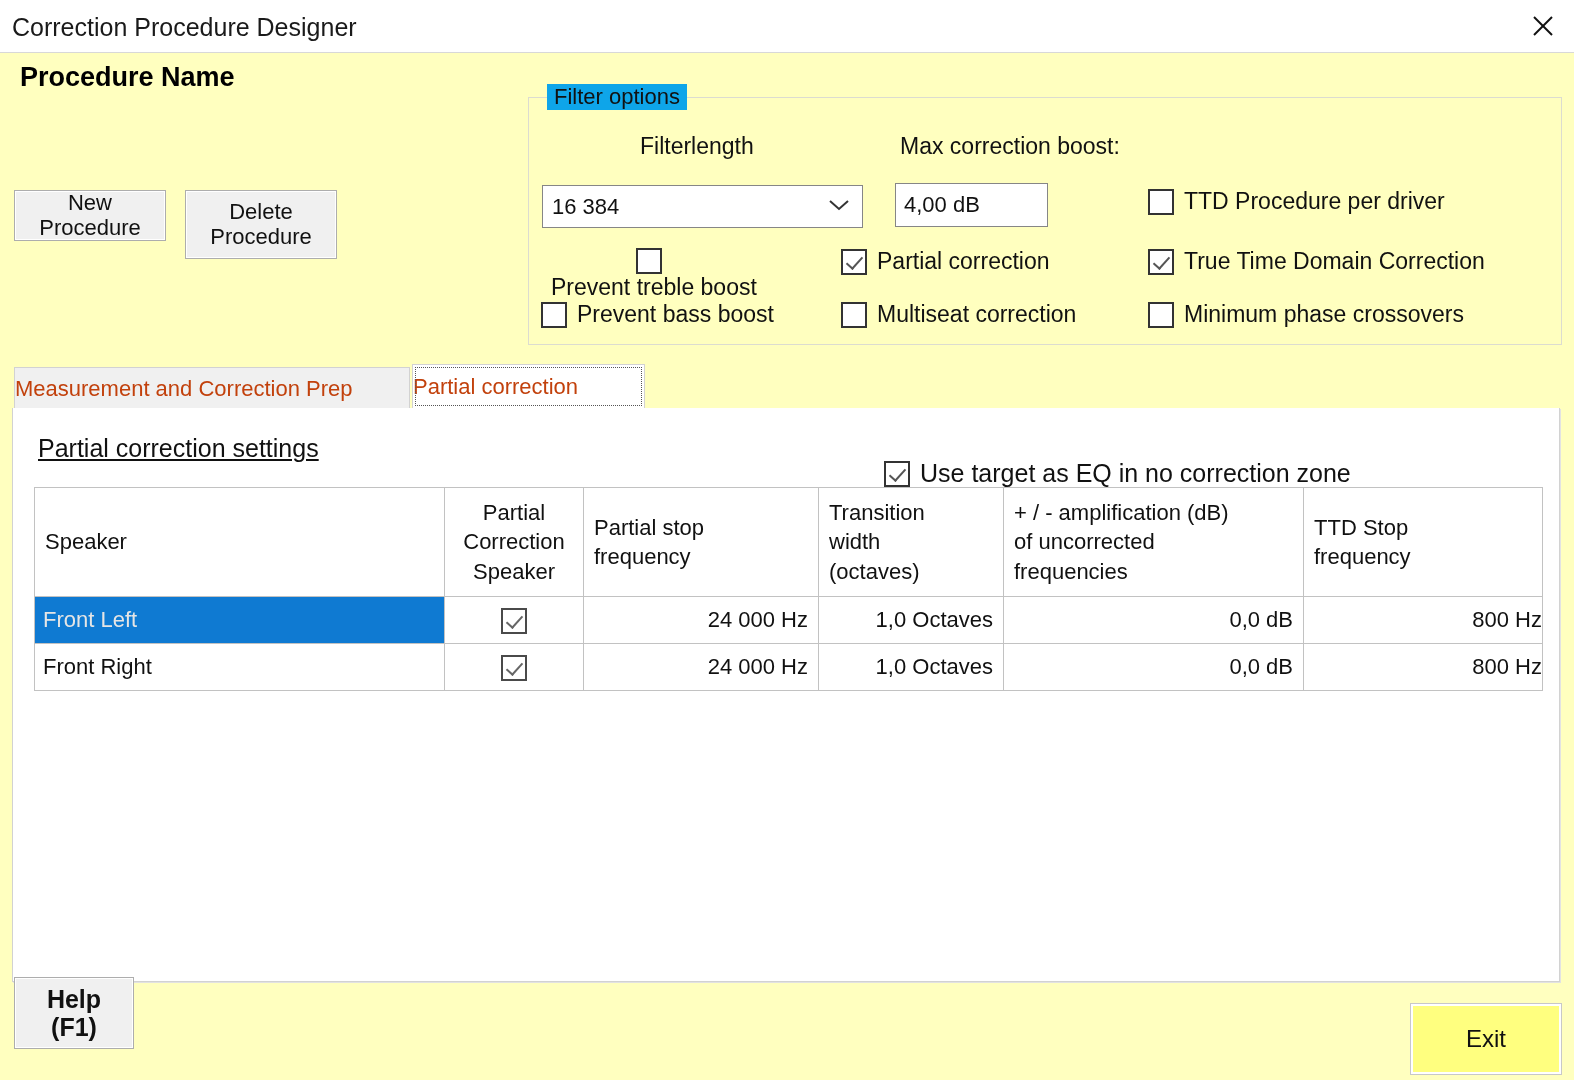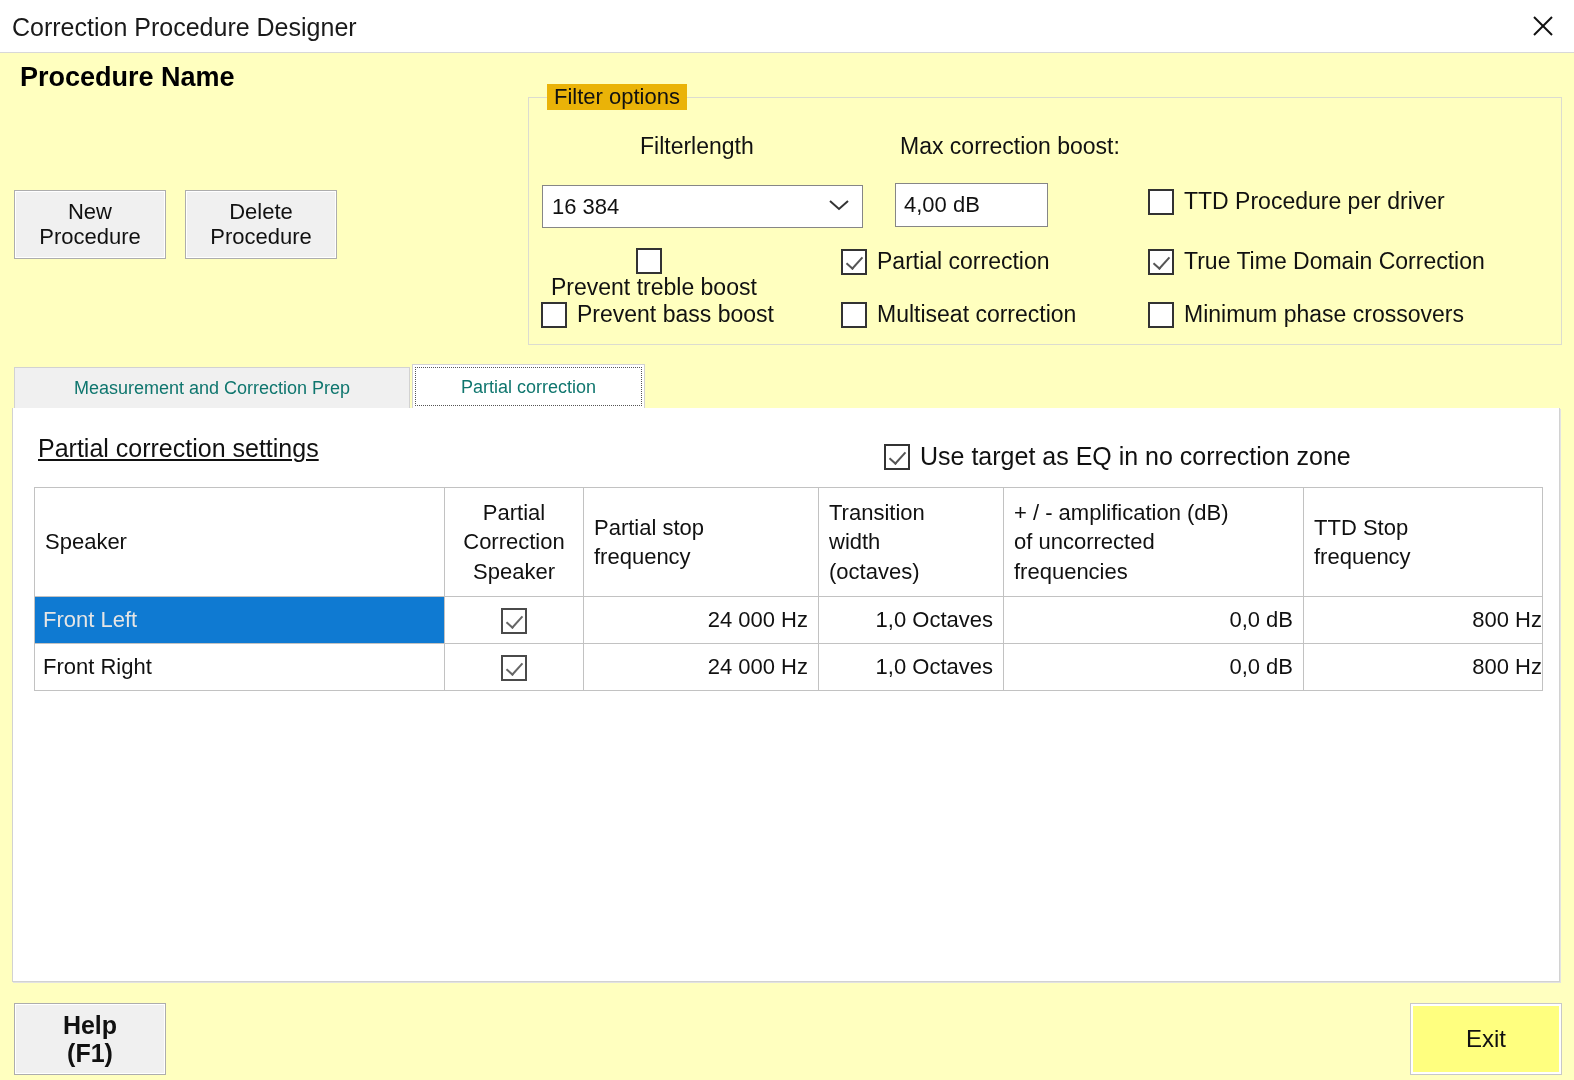--- a/index.html
+++ b/index.html
@@ -99,39 +99,39 @@
     display: flex;
     align-items: center;
     justify-content: center;
     text-align: center;
     font-size: 22px;
     color: #111111;
     line-height: 1.12;
     cursor: pointer;
     user-select: none;
   }
-  #btn-new-procedure { left: 14px; top: 190px; width: 152px; height: 69px; }
+  #btn-new-procedure { left: 14px; top: 190px; width: 152px; height: 51px; }
   #btn-delete-procedure { left: 185px; top: 190px; width: 152px; height: 69px; }
   #btn-reset { left: 357px; top: 190px; width: 152px; height: 69px; }
 
   
   .groupbox {
     position: absolute;
     left: 528px;
     top: 97px;
     width: 1034px;
     height: 248px;
     box-sizing: border-box;
     border: 1px solid #dcdcd0;
   }
   .groupbox-title {
     position: absolute;
     left: 547px;
     top: 84px;
-    background: #eab308;
+    background: #0ea5e9;
     padding: 0 7px;
     font-size: 22px;
     color: #111111;
     white-space: nowrap;
   }
 
   .fl-label {
     position: absolute;
     left: 640px;
     top: 133px;
@@ -223,23 +223,23 @@
     top: 367px;
     height: 42px;
   }
   .tab {
     position: absolute;
     top: 0;
     box-sizing: border-box;
     height: 42px;
     display: flex;
     align-items: center;
-    justify-content: center;
-    font-size: 18px;
-    color: #0f766e;
+    justify-content: flex-start;
+    font-size: 22px;
+    color: #c2410c;
     cursor: pointer;
     user-select: none;
     white-space: nowrap;
   }
   #tab-measurement {
     left: 0px;
     width: 396px;
     background: #f0f0f0;
     border: 1px solid #d2d2d2;
     border-bottom: none;
@@ -274,21 +274,21 @@
     position: absolute;
     left: 38px;
     top: 434px;
     font-size: 25px;
     color: #111111;
     text-decoration: underline;
     white-space: nowrap;
   }
   #cb-use-target {
     left: 884px;
-    top: 442px;
+    top: 459px;
   }
   #cb-use-target .cb-label { font-size: 25px; }
 
   
   .grid {
     position: absolute;
     left: 34px;
     top: 487px;
     width: 1508px;
     border-collapse: collapse;
@@ -339,22 +339,22 @@
     width: 7px;
     height: 14px;
     border: solid #666666;
     border-width: 0 2.5px 2.5px 0;
     transform: rotate(42deg);
   }
 
   
   #btn-help {
     left: 14px;
-    top: 1003px;
-    width: 152px;
+    top: 977px;
+    width: 120px;
     height: 72px;
     font-weight: bold;
     font-size: 25px;
   }
   #btn-exit {
     left: 1410px;
     top: 1003px;
     width: 152px;
     height: 72px;
     background: #ffff7f;

